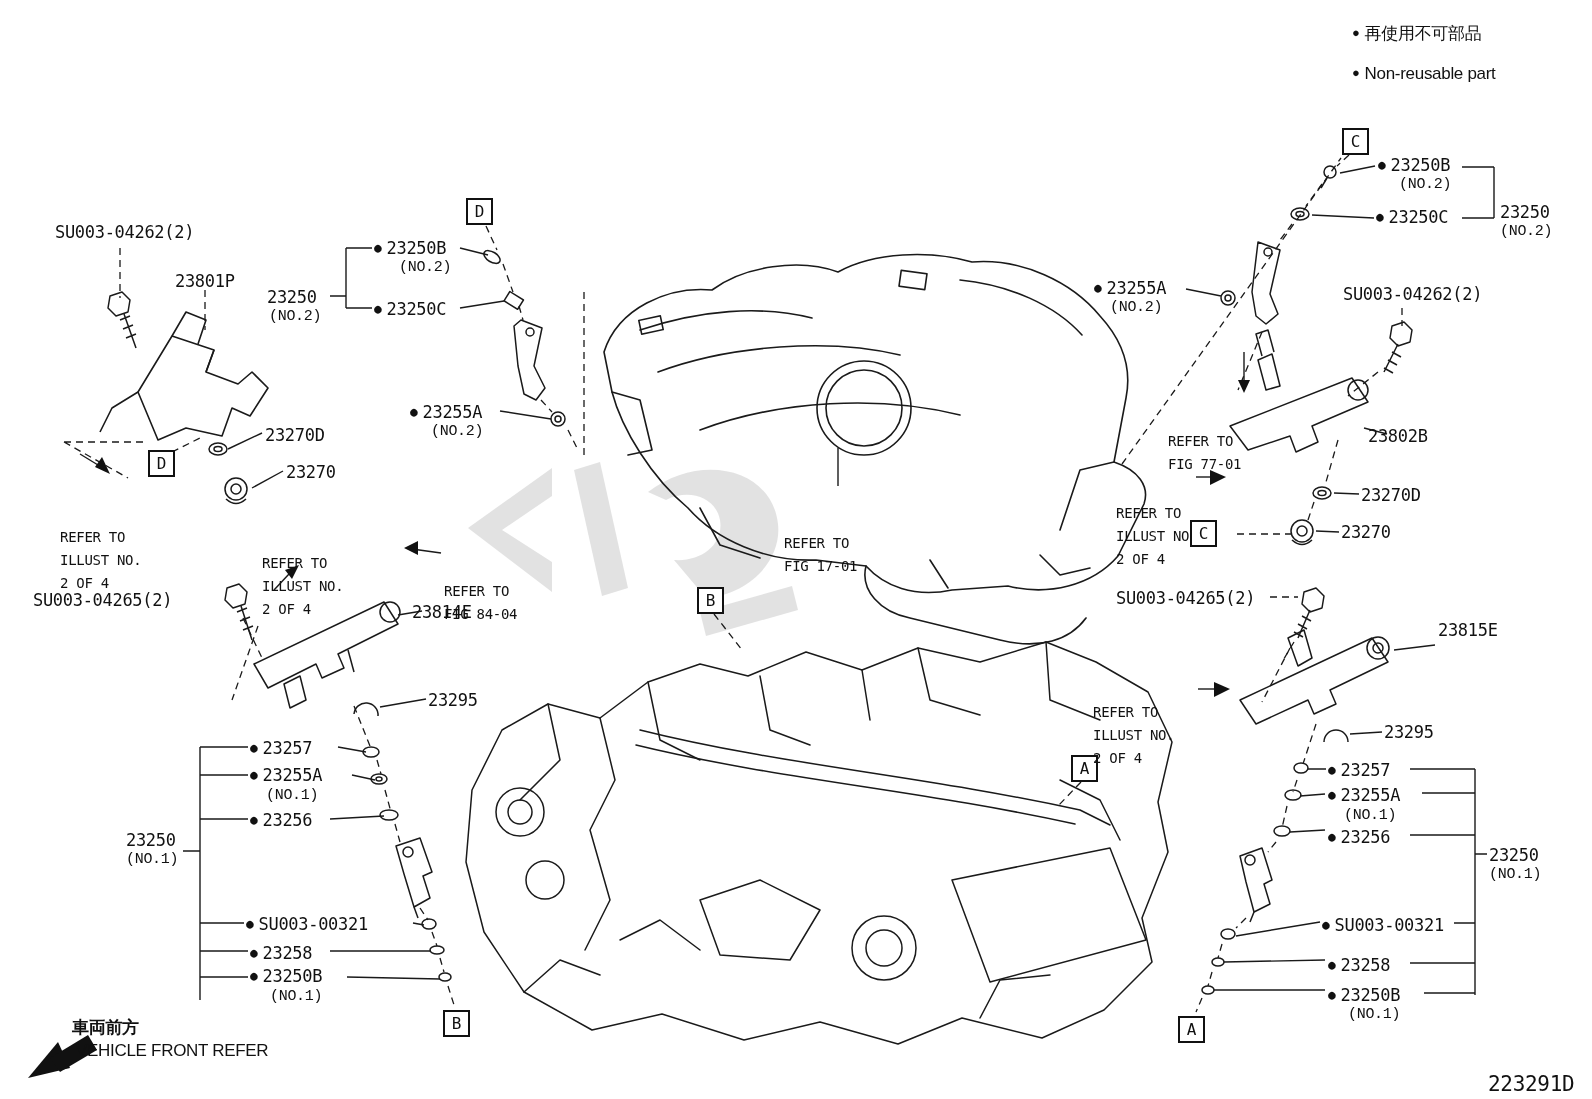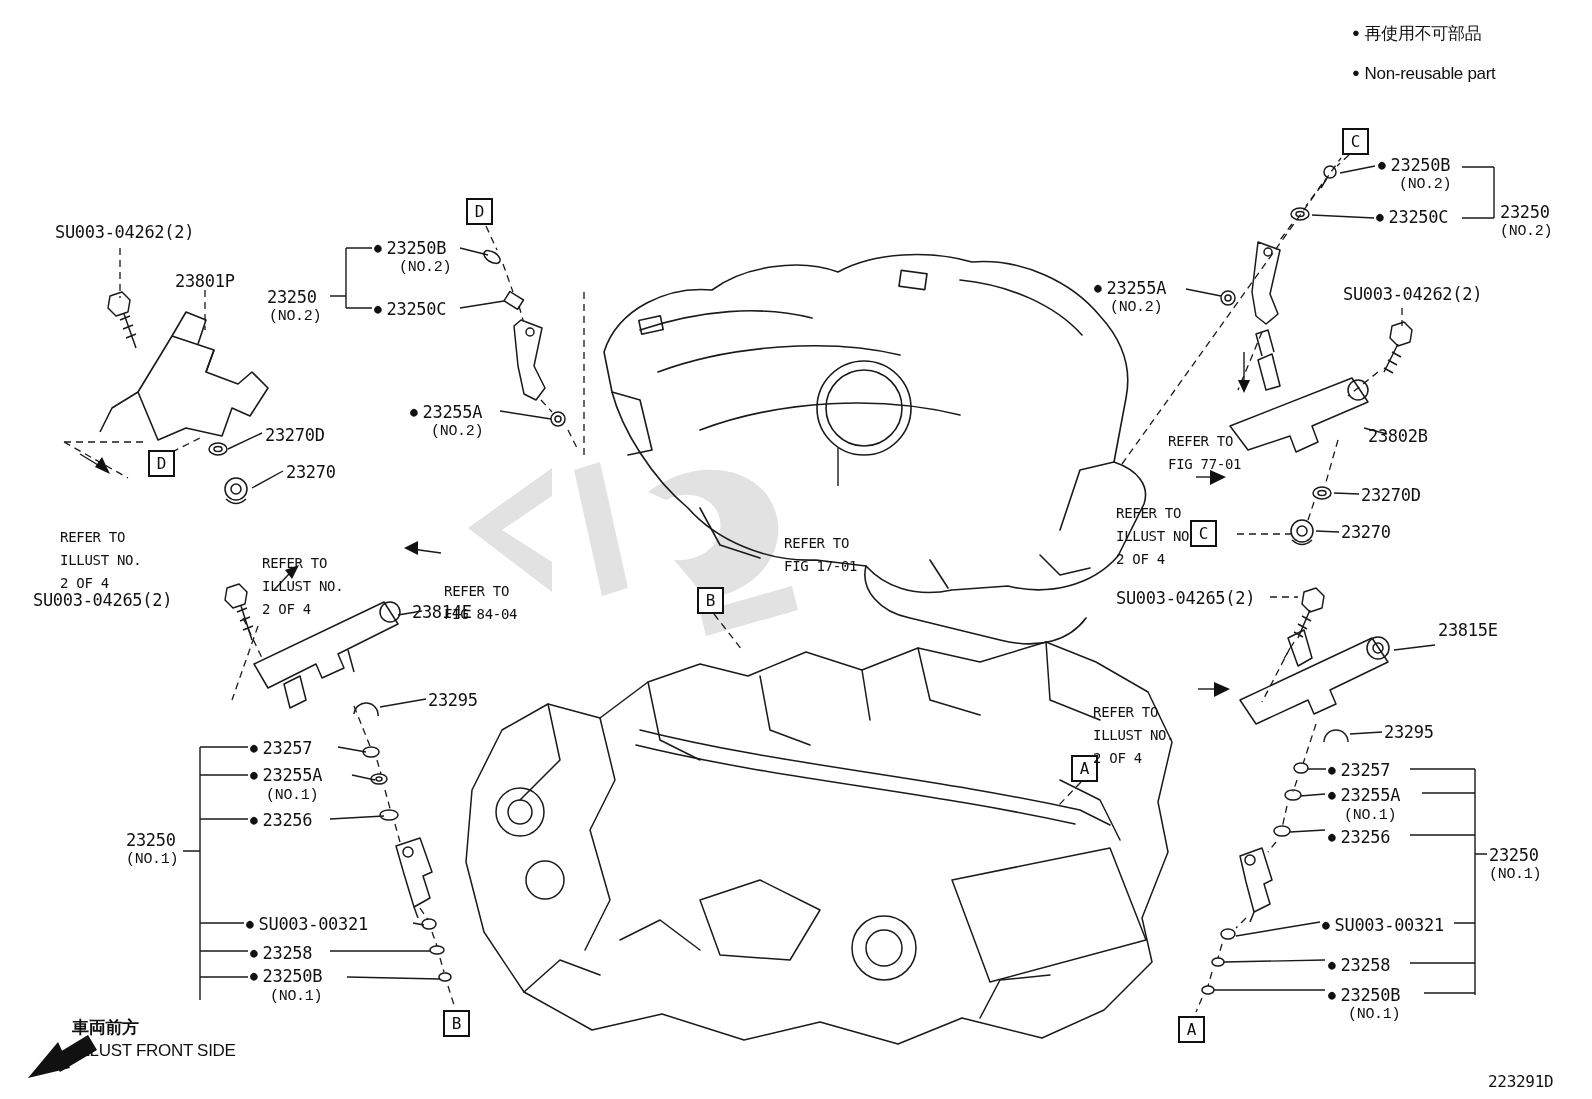--- a/index.html
+++ b/index.html
@@ -11,21 +11,21 @@
   svg.art { position:absolute; left:0; top:0; }
   .lbl { position:absolute; font-size:17px; white-space:nowrap; letter-spacing:-0.3px; }
   .sub { font-size:15px;font-family:Liberation Mono, monospace; }
   .b { font-size:13px; margin-right:5px; position:relative; top:-2px; }
   .note { position:absolute; font-size:14px; line-height:23px; white-space:pre-line; letter-spacing:-0.3px;margin-top:44px; }
   .cbox {
     position:absolute; width:27px; height:27px; border:2px solid #111; background:#fff;
     display:flex; align-items:center; justify-content:center; font-size:16px;
   }
   .jp { font-family:"Liberation Sans", sans-serif; }
-  .code { font-size:16px; }
+  .code { font-size:21px; }
 </style>
 </head>
 <body>
 
 <div class="canvas">
 
 <svg class="art" width="1592" height="1099" viewBox="0 0 1592 1099">
 
   <g fill="#c6c6c6" opacity="0.5" stroke="none">
     <path d="M468,528 L552,468 L552,496 L502,530 L552,562 L552,592 Z"></path>
@@ -313,16 +313,16 @@
 <div class="lbl" style="left:1328px;top:827px"><span class="b">●</span><span>23256</span></div>
 <div class="lbl" style="left:1489px;top:845px">23250</div>
 <div class="lbl sub" style="left:1489px;top:866px">(NO.1)</div>
 <div class="lbl" style="left:1322px;top:915px"><span class="b">●</span><span>SU003-00321</span></div>
 <div class="lbl" style="left:1328px;top:955px"><span class="b">●</span><span>23258</span></div>
 <div class="lbl" style="left:1328px;top:985px"><span class="b">●</span><span>23250B</span></div>
 <div class="lbl sub" style="left:1348px;top:1006px">(NO.1)</div>
 <div class="cbox" style="left:1178px;top:1016px">A</div>
 
 <div class="lbl jp" style="left:72px;top:1016px;font-weight:bold">車両前方</div>
-<div class="lbl jp" style="left:76px;top:1041px">ILLUST FRONT SIDE</div>
+<div class="lbl jp" style="left:76px;top:1041px">VEHICLE FRONT REFER</div>
 <div class="lbl code" style="left:1488px;top:1072px">223291D</div>
 
 </div>
 
 </body></html>

